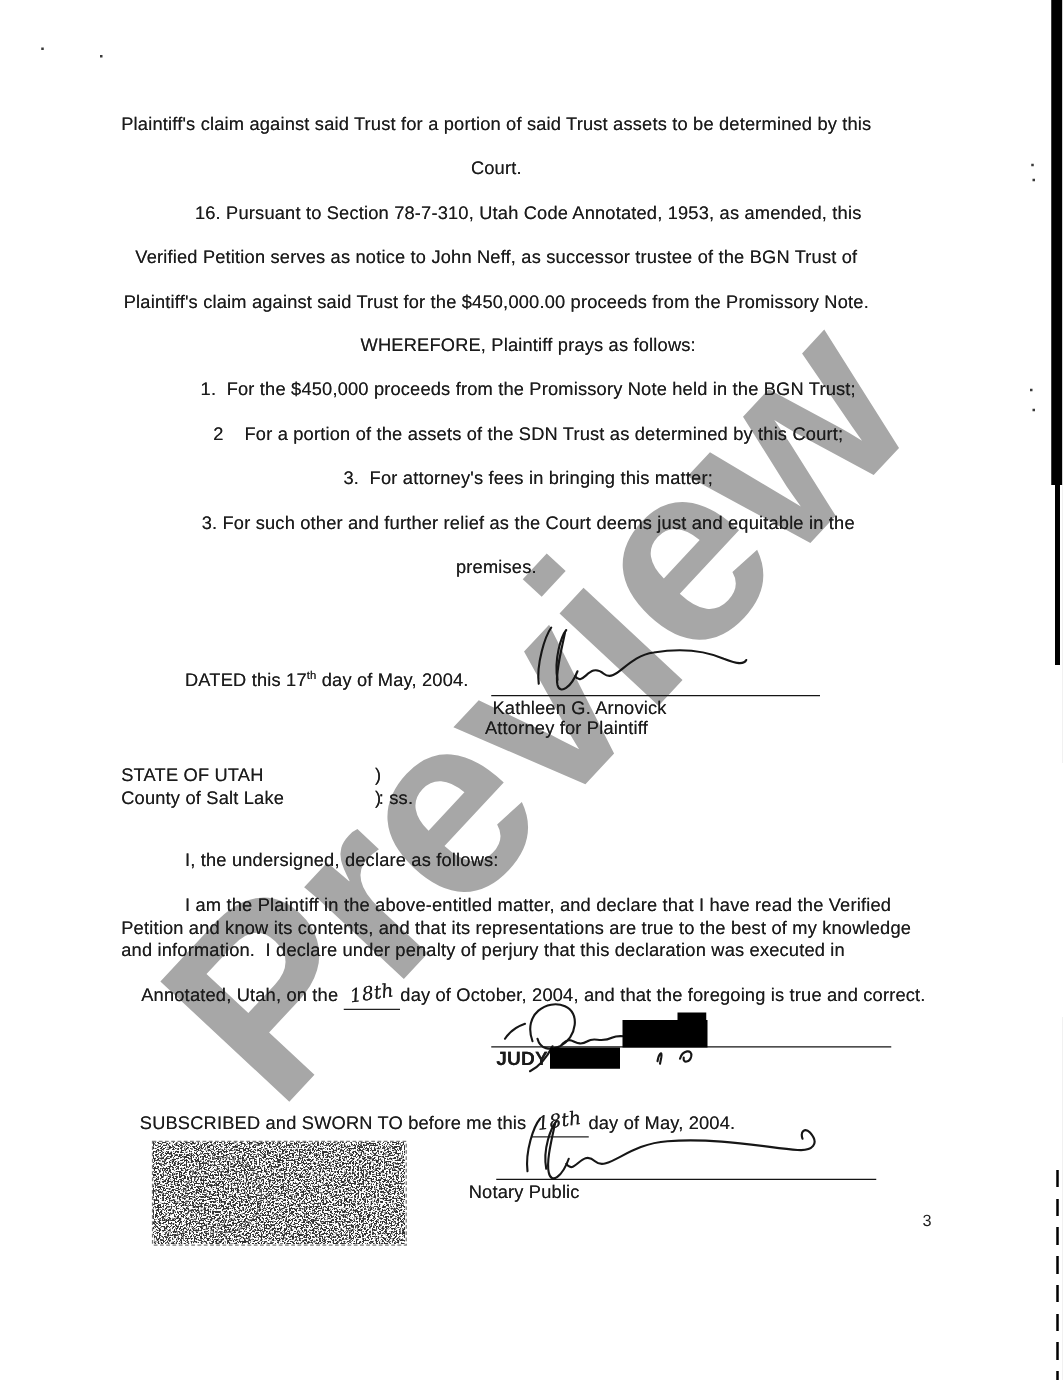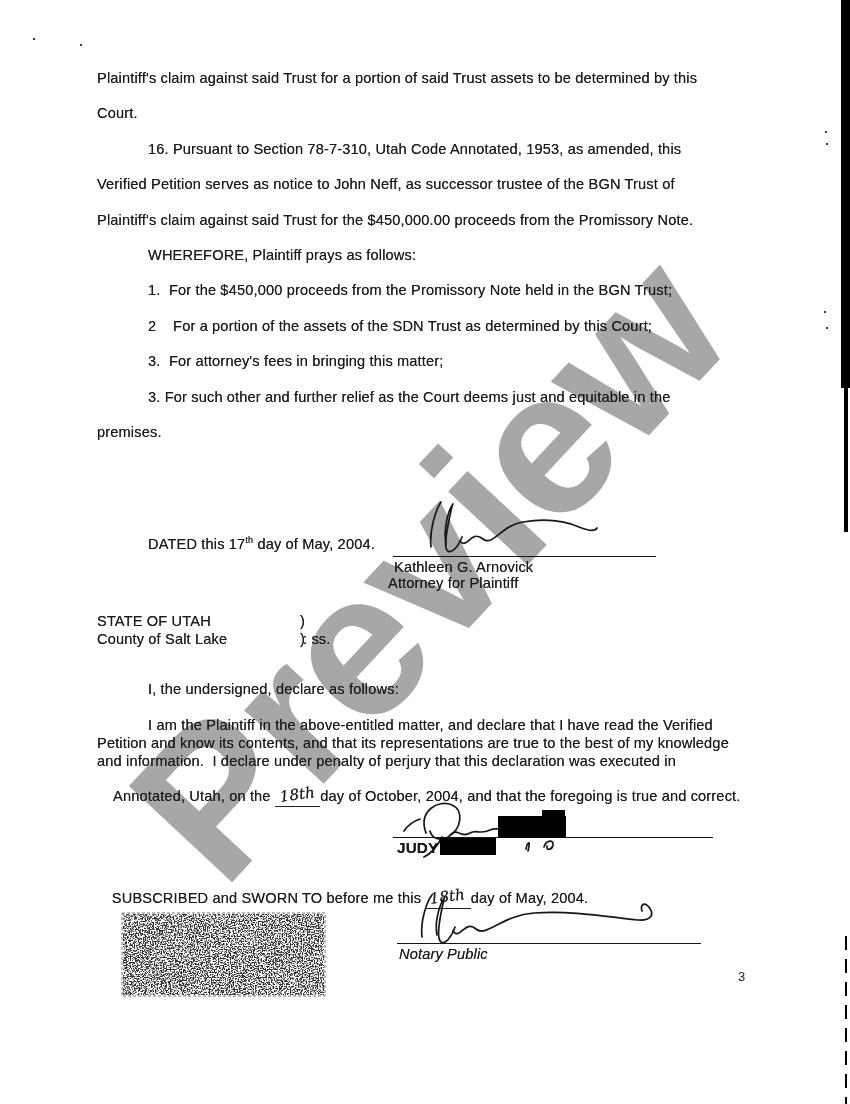--- a/index.html
+++ b/index.html
@@ -41,21 +41,21 @@
   .dot{width:2px;height:2px;background:#3a3a3a;z-index:5;}
   #pageno{font-size:13px;z-index:2;}
 </style>
 </head>
 <body>
 
 <div id="page">
 
   <div id="watermark" class="abs">Preview</div>
 
-  <div class="abs t" style="left:97px;top:61px;">
+  <div class="abs t" style="left:97px;top:83px;text-align:center;">
       <div class="line">Plaintiff's claim against said Trust for a portion of said Trust assets to be determined by this</div>
       <div class="line">Court.</div>
       <div class="line indent">16. Pursuant to Section 78-7-310, Utah Code Annotated, 1953, as amended, this</div>
       <div class="line">Verified Petition serves as notice to John Neff, as successor trustee of the BGN Trust of</div>
       <div class="line">Plaintiff's claim against said Trust for the $450,000.00 proceeds from the Promissory Note.</div>
       <div class="line indent">WHEREFORE, Plaintiff prays as follows:</div>
       <div class="line indent">1.  For the $450,000 proceeds from the Promissory Note held in the BGN Trust;</div>
       <div class="line indent">2    For a portion of the assets of the SDN Trust as determined by this Court;</div>
       <div class="line indent">3.  For attorney's fees in bringing this matter;</div>
       <div class="line indent">3. For such other and further relief as the Court deems just and equitable in the</div>
@@ -127,21 +127,21 @@
     <circle cx="58" cy="44" r="21" fill="none" stroke="#666666" stroke-width="1" stroke-dasharray="1,3" opacity="0.7"></circle>
   </svg>
 
   <svg class="abs sig" style="left:410px;top:893px;" width="258" height="54">
     <path d="M12,44 C10,28 17,8 22,2"></path>
     <path d="M27,42 C24,26 31,9 35,4"></path>
     <path d="M34,6 C31,20 27,36 29,45 C31,55 40,48 45,34"></path>
     <path d="M43,38 C50,48 55,26 66,36 C76,45 92,22 124,20 C164,17 204,25 228,27 C240,28 246,22 238,13 C234,9 230,12 232,18"></path>
   </svg>
   <div class="abs sigline" style="left:397px;top:943px;width:304px;"></div>
-  <div class="abs t" style="left:399px;top:946px;font-style:italic;">Notary Public</div>
+  <div class="abs t" style="left:375px;top:946px;">Notary Public</div>
 
   <div id="pageno" class="abs" style="left:738px;top:969px;">3</div>
 
   <div class="abs bar" style="left:841px;top:0;width:9px;height:388px;"></div>
   <div class="abs bar" style="left:844px;top:386px;width:4px;height:146px;"></div>
   <div class="abs bar-dash" style="left:845px;top:936px;width:2px;height:168px;"></div>
   <div class="abs dot" style="left:33px;top:38px;"></div>
   <div class="abs dot" style="left:80px;top:44px;"></div>
   <div class="abs dot" style="left:825px;top:131px;"></div>
   <div class="abs dot" style="left:826px;top:143px;"></div>

